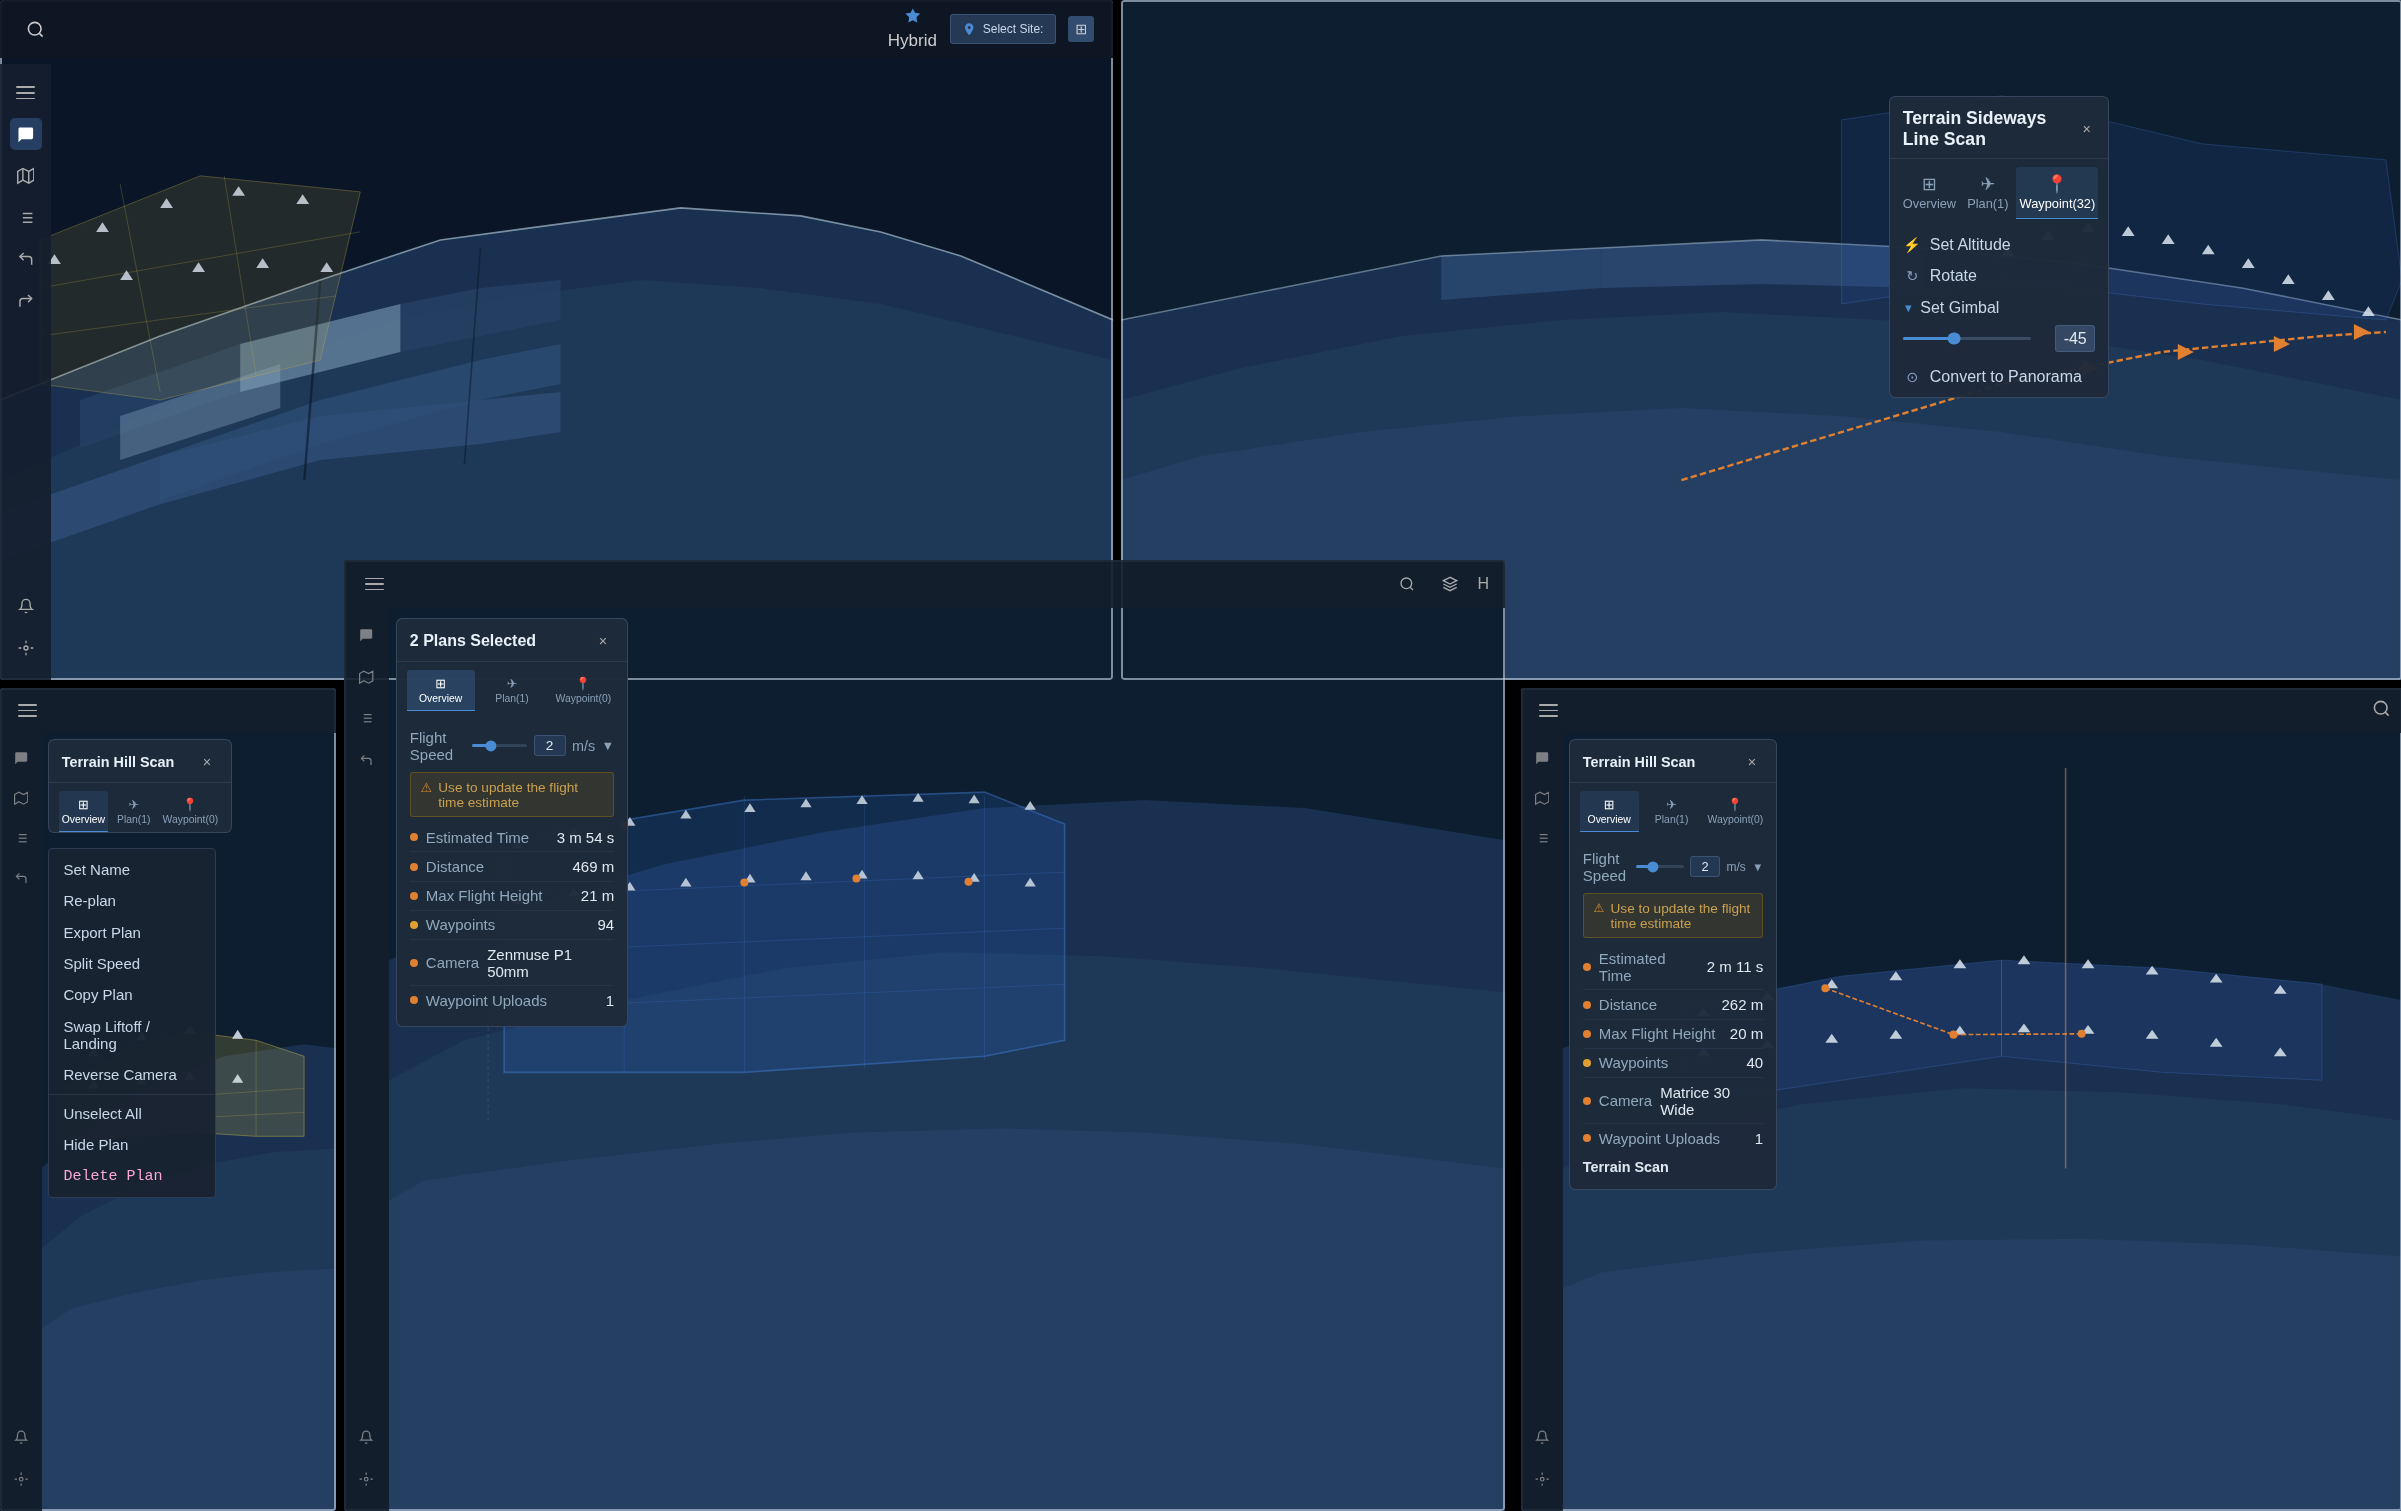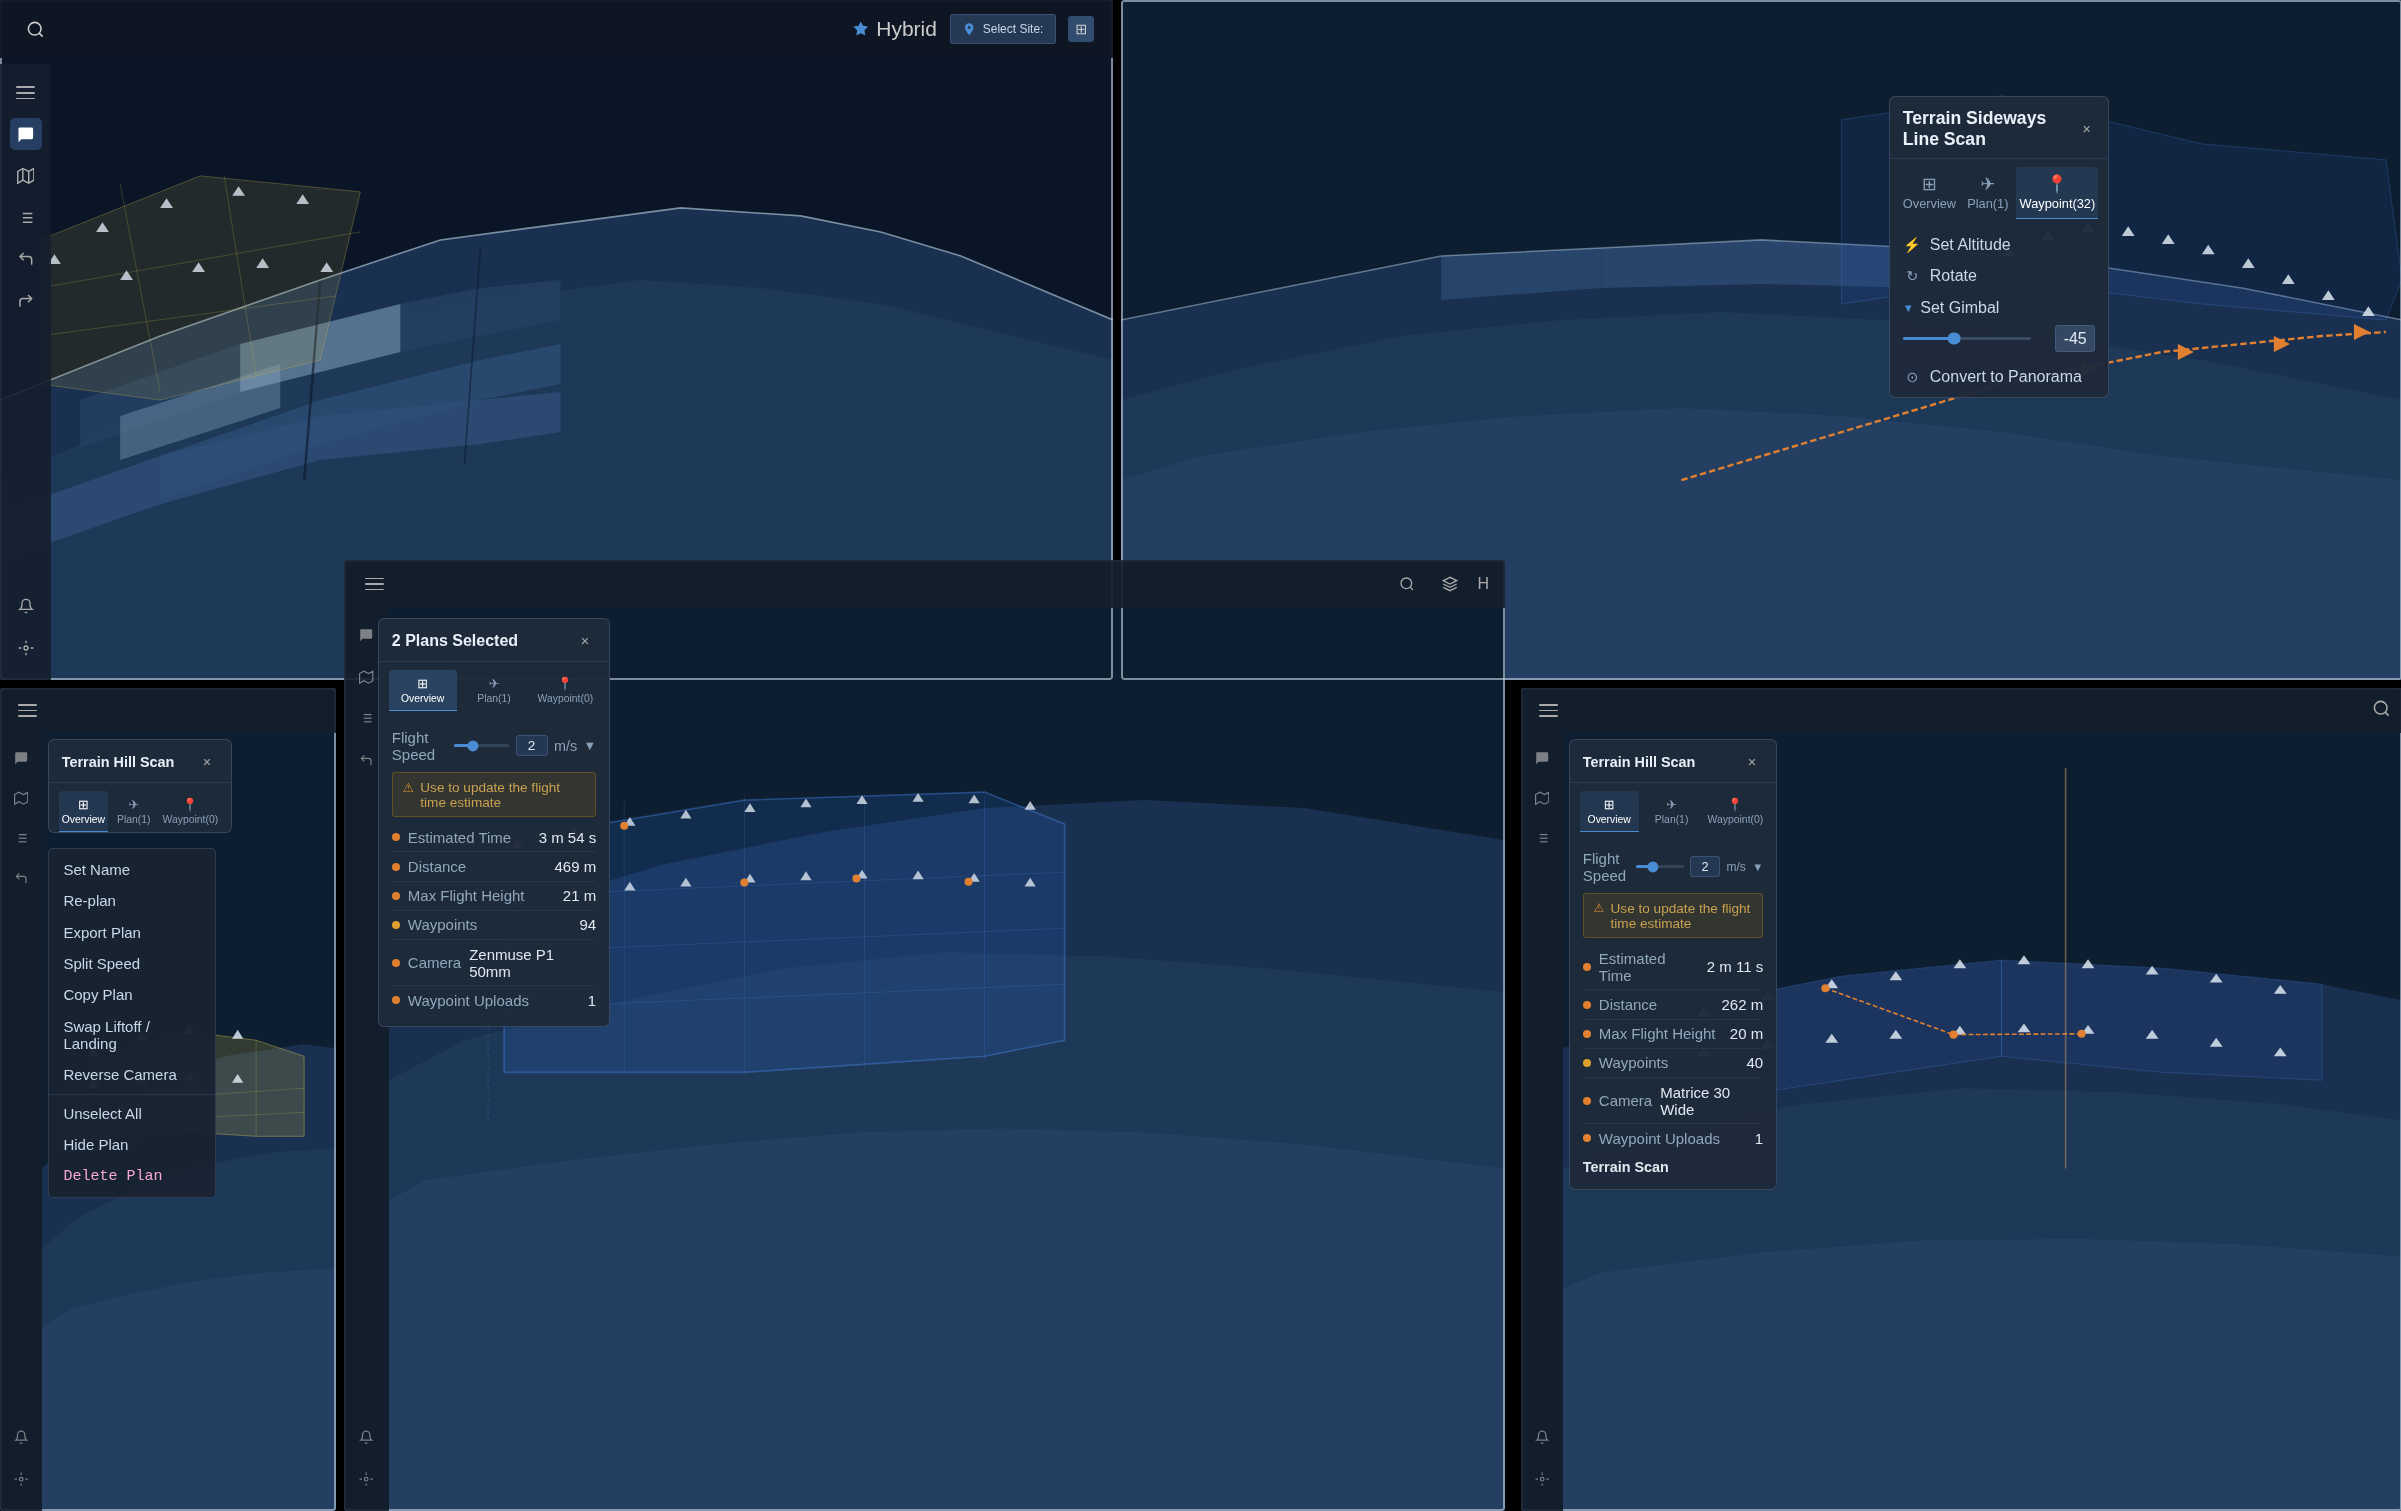--- a/index.html
+++ b/index.html
@@ -77,22 +77,23 @@
       padding: 0 19px;
       gap: 12.8px;
       z-index: 10;
     }
 
     .top-bar-hybrid {
       display: flex;
       align-items: center;
       gap: 6.4px;
       color: #ccc;
-      font-size: 21px;
+      font-size: 17px;
       margin-left: auto;
+      flex-direction: column;
     }
 
     
     .search-icon-btn {
       display: flex; align-items: center; justify-content: center;
       width: 32px; height: 32px; cursor: pointer;
       color: #ccc;
     }
 
     
@@ -394,21 +395,21 @@
       flex-direction: column;
       align-items: center;
       padding-top: 11.2px;
       gap: 9.6px;
       z-index: 10;
     }
 
     
     #panel-2plans {
       top: 58px;
-      left: 34px;
+      left: 52px;
       width: 232px;
     }
 
     
     #bright-topbar {
       position: absolute;
       top: 0; left: 0; right: 0;
       height: 45px;
       background: rgba(20,30,45,0.9);
       display: flex;

